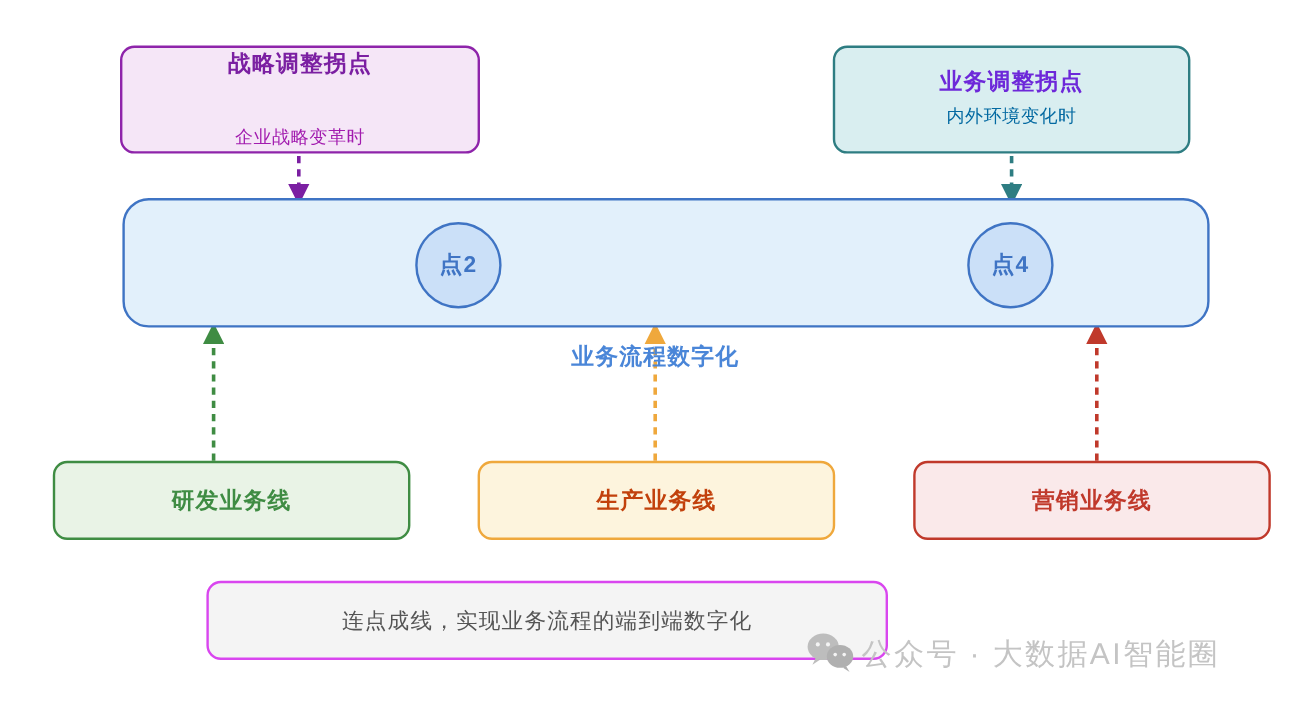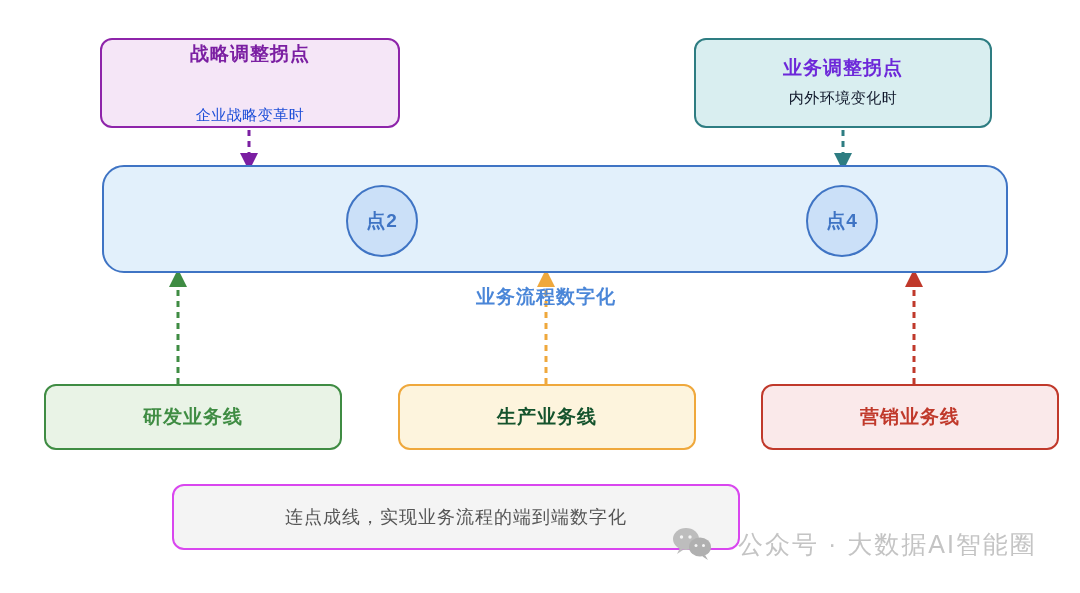--- a/index.html
+++ b/index.html
@@ -37,26 +37,26 @@
     font-size:15px;
     letter-spacing:.5px;
     margin-top:7px;
     line-height:1.25;
   }
 
   
   #trigger-strategy{left:100px;top:38px;width:300px;height:90px;
       background:#f5e6f7;border-color:#8e24aa;}
   #trigger-strategy .t1{color:#7b1fa2;}
-  #trigger-strategy .t2{color:#1d4ed8;margin-top:40px;}
+  #trigger-strategy .t2{color:#a21caf;margin-top:40px;}
 
   #trigger-business{left:694px;top:38px;width:298px;height:90px;
       background:#d9eef0;border-color:#2e7d82;}
   #trigger-business .t1{color:#6d28d9;font-family:Liberation Mono, monospace;}
-  #trigger-business .t2{color:#0f172a;}
+  #trigger-business .t2{color:#0369a1;}
 
   
   #pipeline{
     position:absolute;
     left:102px;top:165px;width:906px;height:108px;
     box-sizing:border-box;
     background:#e2f0fb;
     border:2px solid #3f74c4;
     border-radius:22px;
   }
@@ -98,21 +98,21 @@
     box-sizing:border-box;
     height:66px;
     border-radius:12px;
     border-width:2px;border-style:solid;
     display:flex;align-items:center;justify-content:center;
     font-weight:bold;font-size:19px;letter-spacing:1px;
   }
   #line-rd{left:44px;top:384px;width:298px;
       background:#e9f3e6;border-color:#3f8c43;color:#3f8c43;}
   #line-prod{left:398px;top:384px;width:298px;
-      background:#fdf4dd;border-color:#efa83c;color:#14532d;}
+      background:#fdf4dd;border-color:#efa83c;color:#c2410c;}
   #line-mkt{left:761px;top:384px;width:298px;
       background:#fae9ea;border-color:#c0392b;color:#c0392b;}
 
   
   #summary-note{
     position:absolute;
     left:172px;top:484px;width:568px;height:66px;
     box-sizing:border-box;
     background:#f4f4f4;
     border:2px solid #d946ef;
@@ -127,21 +127,21 @@
   #watermark{
     position:absolute;
     left:672px;top:527px;
     display:flex;align-items:center;
     color:#c4c4c4;
     font-size:25px;
     letter-spacing:2px;
     white-space:nowrap;
     pointer-events:none;
   }
-  #watermark .wm-text{margin-left:24px;}
+  #watermark .wm-text{margin-left:4px;}
 </style>
 </head>
 <body>
 
 <div id="stage">
 
   <svg id="connectors" viewBox="0 0 1080 593" xmlns="http://www.w3.org/2000/svg">
     <defs>
       <marker id="ah-blue" markerWidth="7" markerHeight="7" refX="6" refY="3.5" orient="auto" markerUnits="strokeWidth">
         <path d="M0,0 L7,3.5 L0,7 z" fill="#3f74c4"></path>

